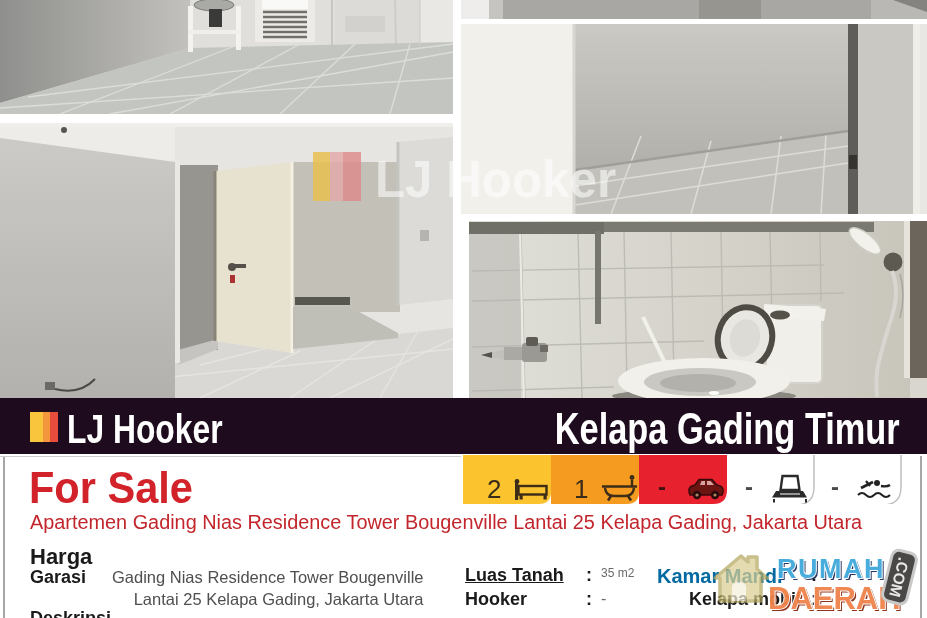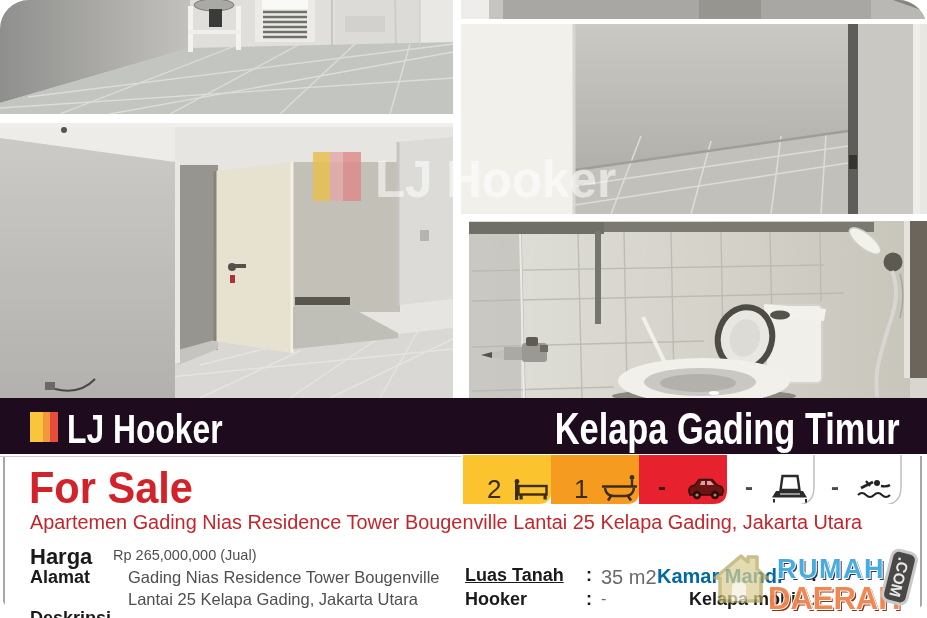--- a/index.html
+++ b/index.html
@@ -1,17 +1,17 @@
 <!DOCTYPE html>
 <html><head>
 <meta charset="utf-8">
 <style>
   html,body{margin:0;padding:0;}
   body{font-family:"Liberation Sans",sans-serif;}
-  .page{position:relative;width:927px;height:618px;overflow:hidden;background:#ffffff;border-radius:29px;}
+  .page{position:relative;width:927px;height:618px;overflow:hidden;background:#ffffff;}
   .abs{position:absolute;}
 </style>
 </head>
 <body>
 <div class="page">
 
 <svg class="abs" style="left:0;top:0" width="453" height="114" viewBox="0 0 453 114">
   <defs>
     <linearGradient id="p1wall" x1="0" y1="0" x2="1" y2="0">
       <stop offset="0" stop-color="#8f8f8d"></stop>
@@ -333,31 +333,30 @@
     <circle cx="415" cy="28" r="3" fill="#222"></circle>
     <path d="M419,31 q6,1 9,-1" stroke="#222" stroke-width="2.4" fill="none"></path>
     <path d="M396,40 q4,-4 8,0 q4,4 8,0 q4,-4 8,0 q4,4 8,0" stroke="#222" stroke-width="2" fill="none"></path>
   </g>
 </svg>
 
 <div class="abs" style="left:30px;top:511px;color:#c2262c;font-size:20px;white-space:nowrap;transform:scaleX(0.993);transform-origin:left top;">Apartemen Gading Nias Residence Tower Bougenville Lantai 25 Kelapa Gading, Jakarta Utara</div>
 
 <div class="abs" style="left:30px;top:544px;color:#1a1a1a;font-weight:bold;font-size:22px;">Harga</div>
 
-<div class="abs" style="left:113px;top:547px;color:#4f4f51;font-size:14.5px;">Rp 265,000,000 (Jual)</div>
-
-<div class="abs" style="left:30px;top:567px;color:#1a1a1a;font-weight:bold;font-size:18px;">Alamat</div>
-
-<div class="abs" style="left:128px;top:567px;color:#4f4f51;font-size:16.5px;line-height:21.5px;">Gading Nias Residence Tower Bougenville<br>Lantai 25 Kelapa Gading, Jakarta Utara</div>
+
+<div class="abs" style="left:30px;top:567px;color:#1a1a1a;font-weight:bold;font-size:18px;">Garasi</div>
+
+<div class="abs" style="left:112px;top:567px;color:#4f4f51;font-size:16.5px;line-height:21.5px;text-align:right;">Gading Nias Residence Tower Bougenville<br>Lantai 25 Kelapa Gading, Jakarta Utara</div>
 
 <div class="abs" style="left:30px;top:608px;color:#1a1a1a;font-weight:bold;font-size:18px;">Deskripsi</div>
 
 <div class="abs" style="left:465px;top:565px;color:#1a1a1a;font-weight:bold;font-size:18px;text-decoration:underline;">Luas Tanah</div>
 <div class="abs" style="left:586px;top:565px;color:#1a1a1a;font-weight:bold;font-size:18px;">:</div>
-<div class="abs" style="left:601px;top:566px;color:#6a6a6c;font-size:20px;text-align:center;">35 m2</div>
+<div class="abs" style="left:601px;top:566px;color:#6a6a6c;font-size:12px;text-align:center;">35 m2</div>
 
 <div class="abs" style="left:465px;top:589px;color:#1a1a1a;font-weight:bold;font-size:18px;">Hooker</div>
 <div class="abs" style="left:586px;top:589px;color:#1a1a1a;font-weight:bold;font-size:18px;">:</div>
 <div class="abs" style="left:601px;top:590px;color:#6a6a6c;font-size:16px;">-</div>
 
 <div class="abs" style="left:657px;top:565px;color:#0369a1;font-weight:bold;font-size:20px;">Kamar Mandi</div>
 <div class="abs" style="left:811px;top:565px;color:#1a1a1a;font-weight:bold;font-size:18px;">:</div>
 
 <div class="abs" style="left:689px;top:589px;color:#1a1a1a;font-weight:bold;font-size:18px;">Kelapa mobil</div>
 <div class="abs" style="left:811px;top:589px;color:#1a1a1a;font-weight:bold;font-size:18px;">:</div>

